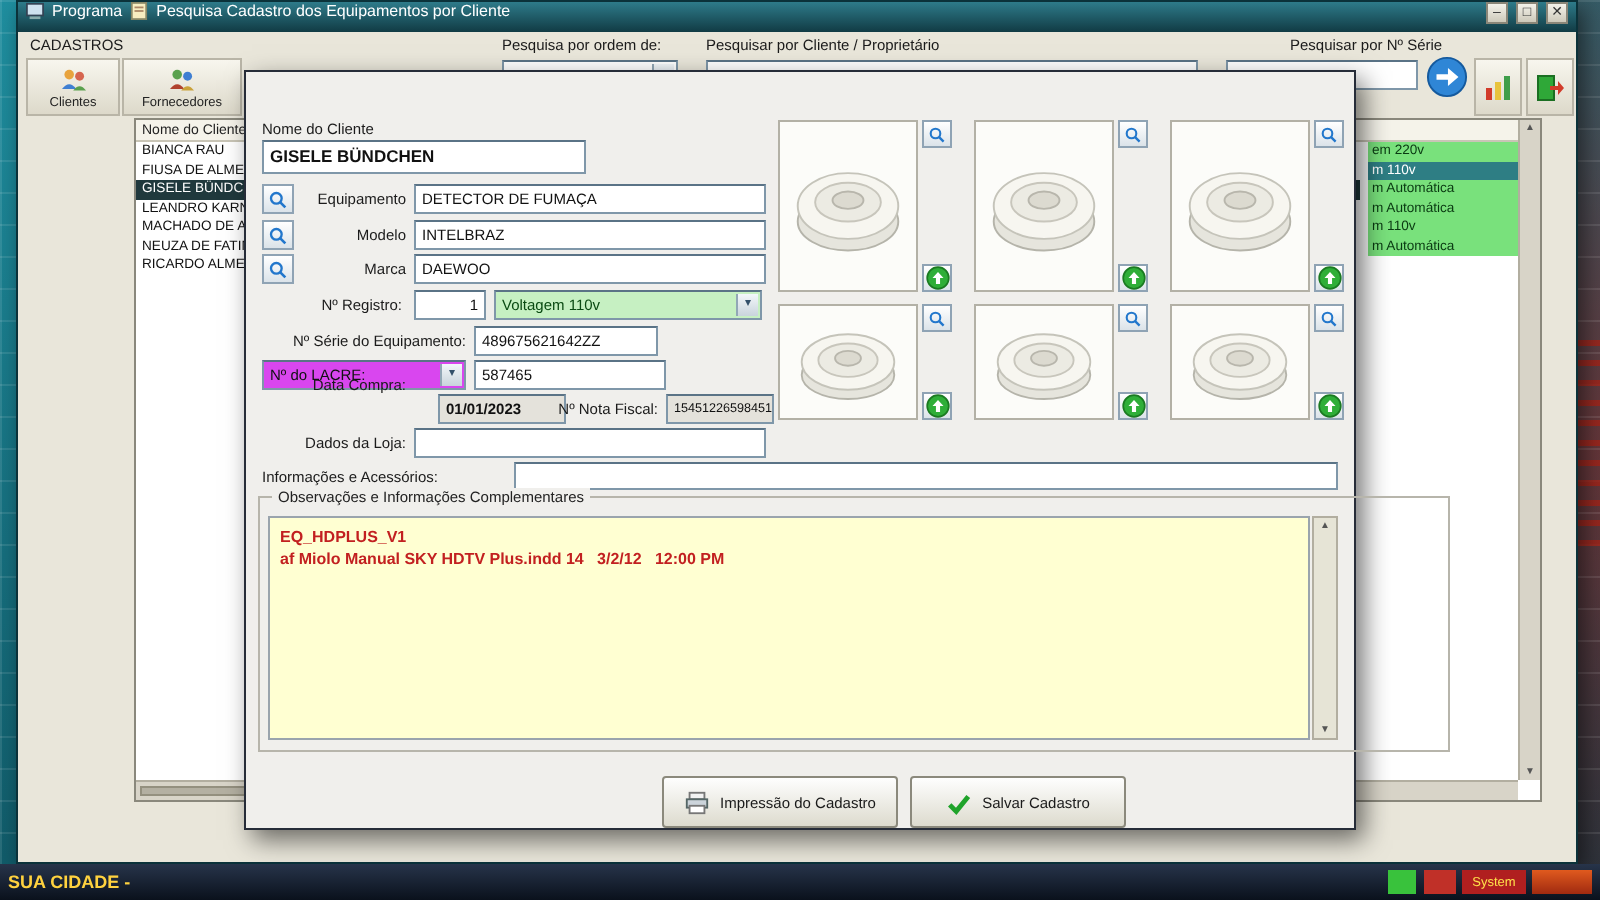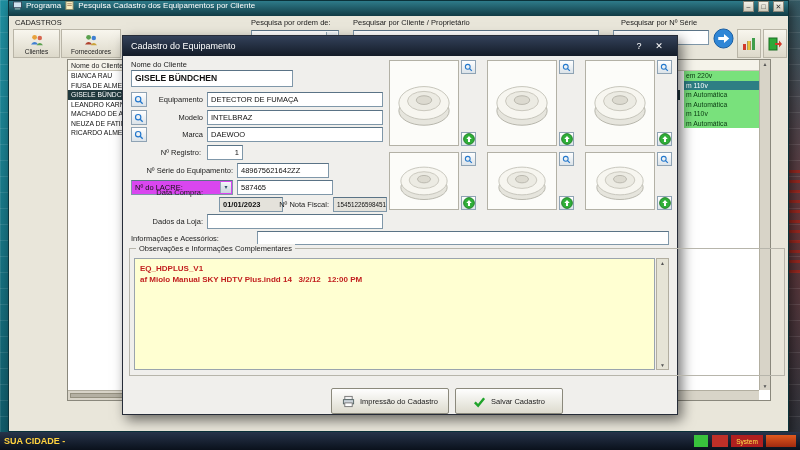--- a/index.html
+++ b/index.html
@@ -114,21 +114,21 @@
     <span style="flex:1">Pesquisa Cadastro dos Equipamentos por Cliente</span>
     <span class="wctl">–</span>
     <span class="wctl">□</span>
     <span class="wctl">✕</span>
   </div>
 
   <div class="lbl" style="left:6px; top:17px; font-size:7.5px;">CADASTROS</div>
 
   <div class="lbl" style="left:242px; top:17px;">Pesquisa por ordem de:</div>
   <div class="lbl" style="left:344px; top:17px;">Pesquisar por Cliente / Proprietário</div>
-  <div class="lbl" style="left:612px; top:17px;">Pesquisar por Nº Série</div>
+  <div class="lbl" style="left:636px; top:17px;">Pesquisar por Nº Série</div>
 
   <div class="tbtn" style="left:4px;">
     <svg width="16" height="15" viewBox="0 0 20 18">
       <circle cx="7" cy="5" r="3" fill="#e8a33d"></circle>
         <path d="M2.5 14 q4.5 -6 9 0 z" fill="#3f7fd2"></path>
       <circle cx="13.5" cy="6" r="2.8" fill="#d6654f"></circle>
         <path d="M9.5 15 q4 -5.5 8 0 z" fill="#5aa14e"></path>
     </svg>
     <span>Clientes</span>
   </div>
@@ -195,25 +195,20 @@
     </div>
     <div class="hscroll">
       <div class="hthumb"></div>
     </div>
   </div>
 
   <div class="statusline">Para fechar a tela ESC ou botão SAIR</div>
 </div>
 
 <div class="dialog">
-  <div class="dtitle">
-    <span class="t">Cadastro do Equipamento</span>
-    <span class="dctl">?</span>
-    <span class="dctl">✕</span>
-  </div>
   <div class="dbody">
 
     <div class="lbl" style="left:8px; top:4px;">Nome do Cliente</div>
     <div class="inp" style="left:8px; top:14px; width:162px; height:17px; font-size:8.5px; line-height:15px; font-weight:bold;">GISELE BÜNDCHEN</div>
 
     <div class="mini abs" style="left:8px; top:36px; width:16px; height:15px;">
         <svg width="10" height="10" viewBox="0 0 12 12">
           <circle cx="5" cy="5" r="3.2" fill="none" stroke="#2277cc" stroke-width="1.4"></circle>
           <line x1="7.4" y1="7.4" x2="10.4" y2="10.4" stroke="#2277cc" stroke-width="1.6"></line>
         </svg>
@@ -234,20 +229,24 @@
         <svg width="10" height="10" viewBox="0 0 12 12">
           <circle cx="5" cy="5" r="3.2" fill="none" stroke="#2277cc" stroke-width="1.4"></circle>
           <line x1="7.4" y1="7.4" x2="10.4" y2="10.4" stroke="#2277cc" stroke-width="1.6"></line>
         </svg>
       </div>
     <div class="lbl r" style="left:26px; top:74px; width:54px;">Marca</div>
     <div class="inp" style="left:84px; top:71px; width:176px;">DAEWOO</div>
 
     <div class="lbl r" style="left:8px; top:92px; width:70px;">Nº Registro:</div>
     <div class="inp" style="left:84px; top:89px; width:36px; text-align:right;">1</div>
+    <div class="inp combo" style="left:124px; top:89px; width:134px; background:#c6f0c2; color:#0a4a12;">
+      <span>Voltagem 110v</span>
+      <span class="carrow">▾</span>
+    </div>
 
     <div class="lbl r" style="left:8px; top:110px; width:102px;">Nº Série do Equipamento:</div>
     <div class="inp" style="left:114px; top:107px; width:92px;">489675621642ZZ</div>
 
     <div class="inp combo" style="left:8px; top:124px; width:102px; background:#d946ef;">
       <span>Nº do LACRE:</span>
       <span class="carrow">▾</span>
     </div>
     <div class="inp" style="left:114px; top:124px; width:96px;">587465</div>
 
@@ -389,21 +388,21 @@
           </svg>
         </div>
       <div class="mini">
           <svg width="12" height="12" viewBox="0 0 14 14">
             <circle cx="7" cy="7" r="6.3" fill="#2fae38" stroke="#1b7a22"></circle>
             <path d="M7 3.5 L10.2 7 L8.2 7 L8.2 10.5 L5.8 10.5 L5.8 7 L3.8 7 Z" fill="#fff"></path>
           </svg>
         </div>
     </div>
 
-    <div class="group" style="left:6px; top:192px; width:656px; height:128px;">
+    <div class="group" style="left:6px; top:192px; width:596px; height:128px;">
       <span class="gchip">Observações e Informações Complementares</span>
       <div class="obsarea" style="left:4px; top:9px; width:521px; height:112px;">
         <div class="obs-line">EQ_HDPLUS_V1</div>
         <div class="obs-line">af Miolo Manual SKY HDTV Plus.indd 14   3/2/12   12:00 PM</div>
       </div>
       <div class="oscroll" style="left:526px; top:9px; height:112px;">
         <span>▲</span>
         <span>▼</span>
       </div>
     </div>

